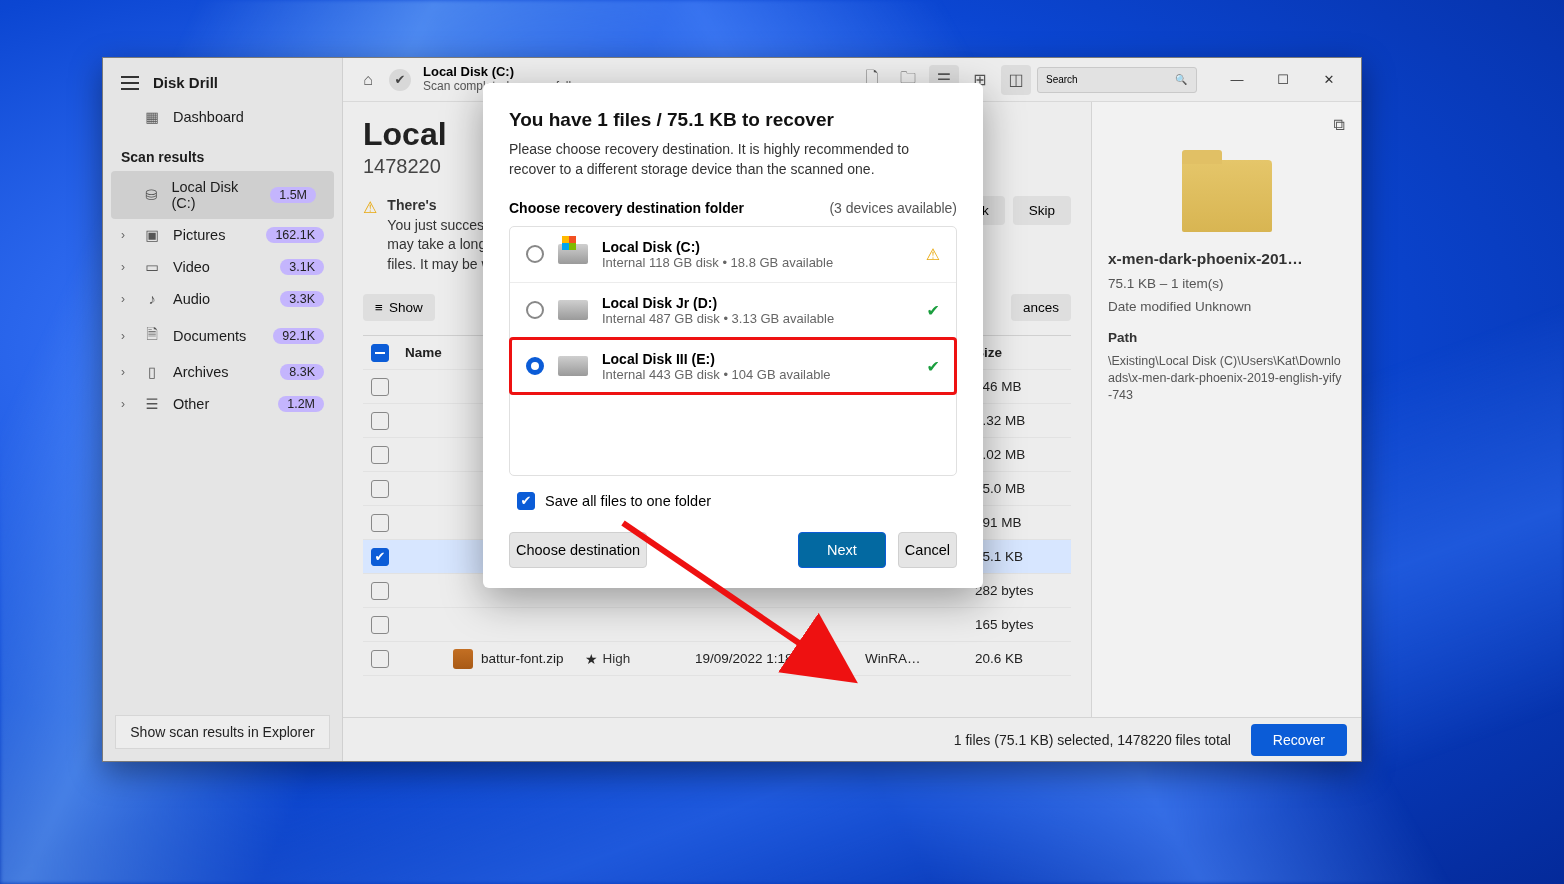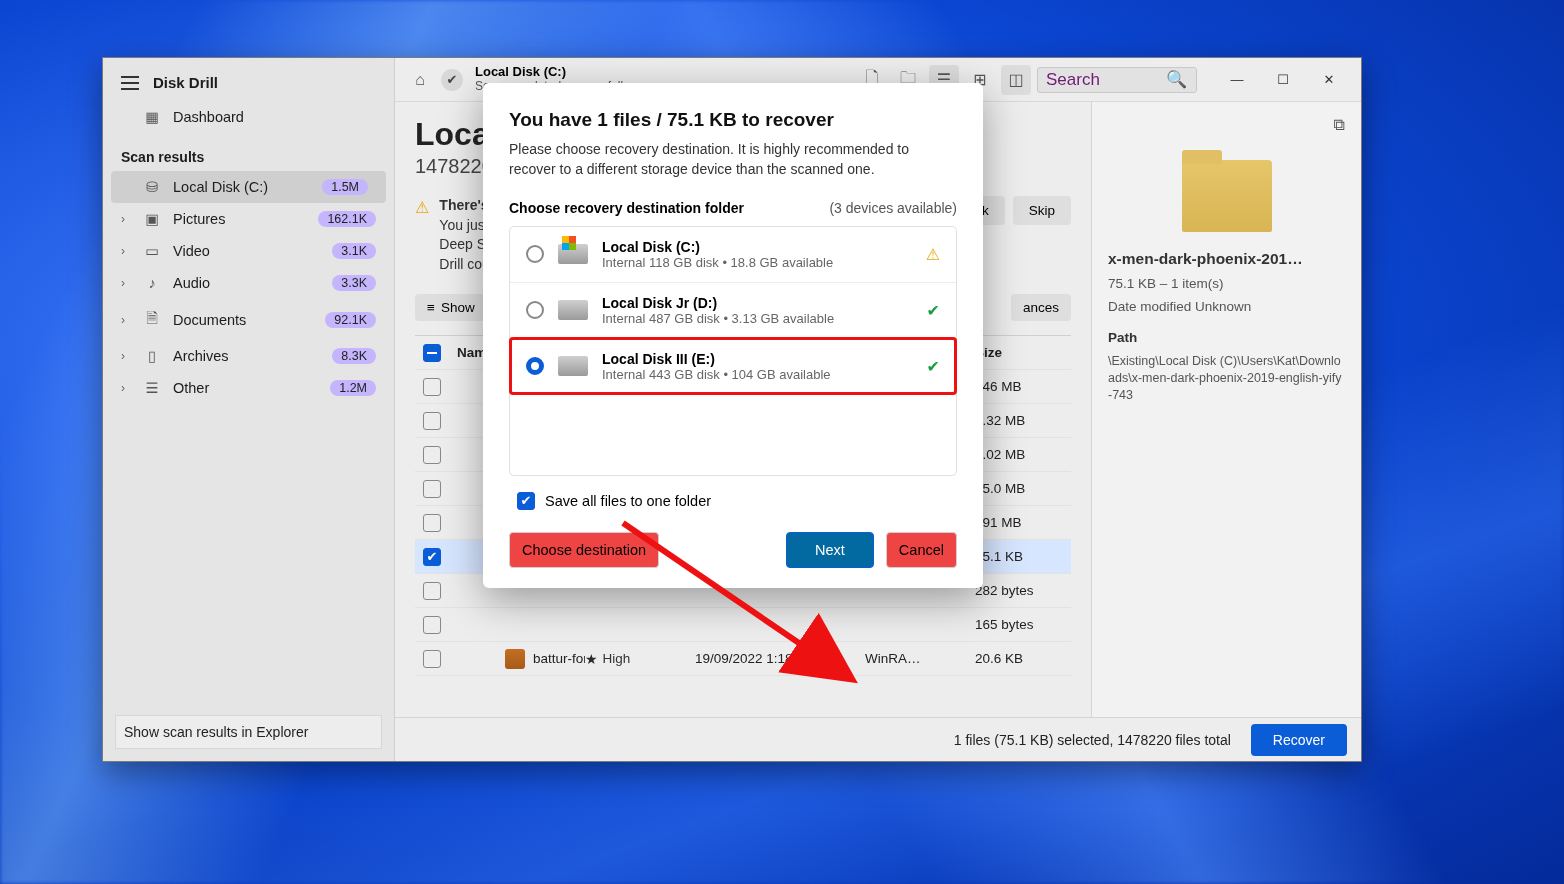--- a/index.html
+++ b/index.html
@@ -8,45 +8,45 @@
 .desktop-bg::before { content: ""; position: absolute; inset: 0; background:
   linear-gradient(115deg, transparent 10%, rgba(120,180,255,.55) 22%, transparent 34%),
   linear-gradient(60deg, transparent 45%, rgba(80,140,255,.6) 58%, transparent 70%),
   linear-gradient(160deg, transparent 60%, rgba(40,100,230,.7) 74%, transparent 88%);
   filter: blur(2px); }
 
 .app-window { position: absolute; left: 102px; top: 57px; width: 1260px; height: 705px; background: #f6f6f6; border: 1px solid #7a7a7a; display: flex; flex-direction: column; box-shadow: 0 10px 30px rgba(0,0,0,.4); }
 .app-body { flex: 1; display: flex; min-height: 0; }
 
 
-.sidebar { width: 292px; background: #e5e5e5; border-right: 1px solid #d0d0d0; display: flex; flex-direction: column; font-size: 14.5px; color: #1c1c1c; }
+.sidebar { width: 240px; background: #e5e5e5; border-right: 1px solid #d0d0d0; display: flex; flex-direction: column; font-size: 14.5px; color: #1c1c1c; }
 .sb-header { display: flex; align-items: center; gap: 14px; padding: 16px 18px 10px; }
 .hamburger { width: 18px; height: 14px; display: flex; flex-direction: column; justify-content: space-between; cursor: pointer; }
 .hamburger span { height: 2px; background: #333; }
 .sb-title { font-weight: 600; font-size: 15px; }
 .sb-item { display: flex; align-items: center; gap: 12px; padding: 8px 18px 8px 40px; cursor: pointer; position: relative; }
 .sb-item .badge { margin-left: auto; background: #c4b5fd; border-radius: 10px; padding: 1px 9px; font-size: 12.5px; color: #222; }
 .sb-item.selected { background: #cfcfcf; border-radius: 4px; margin: 0 8px; padding-left: 32px; }
 .sb-subhead { font-weight: 700; font-size: 14px; padding: 16px 18px 6px; }
 .sb-chevron { position: absolute; left: 18px; color: #666; font-size: 12px; }
 .sb-item:not(.selected) .sb-chevron { display: inline; }
 .sb-item .itype { width: 18px; text-align: center; color: #555; }
 .sb-foot { margin-top: auto; padding: 12px; }
-.sb-foot a { display: block; text-align: left; padding: 8px; background: #ededed; border: 1px solid #d6d6d6; cursor: pointer; color: #222; font-size: 14px; }
+.sb-foot a { display: block; text-align: center; padding: 8px; background: #ededed; border: 1px solid #d6d6d6; cursor: pointer; color: #222; font-size: 14px; }
 
 
 .main { flex: 1; display: flex; flex-direction: column; min-width: 0; background: #ededed; }
 .toolbar { height: 44px; display: flex; align-items: center; padding: 0 10px; gap: 6px; border-bottom: 1px solid #d9d9d9; background: #ededed; }
 .tb-btn { width: 30px; height: 30px; display: flex; align-items: center; justify-content: center; color: #555; cursor: pointer; border-radius: 4px; font-size: 16px; }
 .tb-btn.active { background: #dcdcdc; }
 .tb-loc { display: flex; flex-direction: column; margin-left: 6px; line-height: 1.15; }
 .tb-loc .p1 { font-weight: 600; font-size: 13px; }
 .tb-loc .p2 { font-size: 12px; color: #555; }
 .tb-spacer { flex: 1; }
-.tb-search { width: 160px; height: 26px; background: #e2e2e2; border: 1px solid #c9c9c9; border-radius: 3px; display: flex; align-items: center; padding: 0 8px; color: #701a75; font-size: 17px; gap: 48px; }
+.tb-search { width: 160px; height: 26px; background: #e2e2e2; border: 1px solid #c9c9c9; border-radius: 3px; display: flex; align-items: center; padding: 0 8px; color: #000000; font-size: 10px; gap: 48px; }
 .tb-search span:last-child { margin-left: auto; }
 .win-ctrl { display: flex; gap: 2px; margin-left: 12px; }
 .win-ctrl div { width: 44px; height: 30px; display: flex; align-items: center; justify-content: center; color: #333; cursor: pointer; font-size: 13px; }
 
 .content { flex: 1; display: flex; min-height: 0; }
 .center { flex: 1; padding: 14px 20px 0; display: flex; flex-direction: column; min-width: 0; }
 .page-title { font-size: 32px; font-weight: 600; color: #222; }
 .page-sub { font-size: 20px; color: #444; margin-top: 2px; }
 .alert-row { display: flex; align-items: flex-start; gap: 10px; margin-top: 18px; }
 .alert-icn { color: #e8a80e; font-size: 16px; margin-top: 2px; }
@@ -102,21 +102,21 @@
 .dest-txt { flex: 1; }
 .dest-name { font-weight: 600; font-size: 14px; }
 .dest-meta { font-size: 13px; color: #666; }
 .stat-ic { font-size: 16px; }
 .stat-ic.warn { color: #e8a80e; }
 .stat-ic.ok { color: #1a9e3e; }
 .dest.highlight { outline: 3px solid #e11; outline-offset: -2px; border-radius: 3px; }
 
 .m-check { display: flex; align-items: center; gap: 10px; margin-top: 16px; font-size: 14.5px; }
 .m-actions { display: flex; gap: 12px; margin-top: 22px; }
-.m-btn { flex: 0 0 auto; padding: 9px 12px; border-radius: 4px; font-size: 14.5px; cursor: pointer; border: 1px solid #d0d0d0; background: #ef4444; }
+.m-btn { flex: 0 0 auto; padding: 9px 6px; border-radius: 4px; font-size: 14.5px; cursor: pointer; border: 1px solid #d0d0d0; background: #e5e5e5; }
 .m-btn.primary { background: #0369a1; color: #fff; border-color: #0b5cd7; padding: 9px 28px; }
 .m-spacer { flex: 1; }
 
 
 .arrow-ann { position: absolute; left: 500px; top: 450px; width: 270px; height: 190px; z-index: 60; pointer-events: none; }
 </style>
 </head>
 <body>
 
 <div class="desktop-bg"></div>

